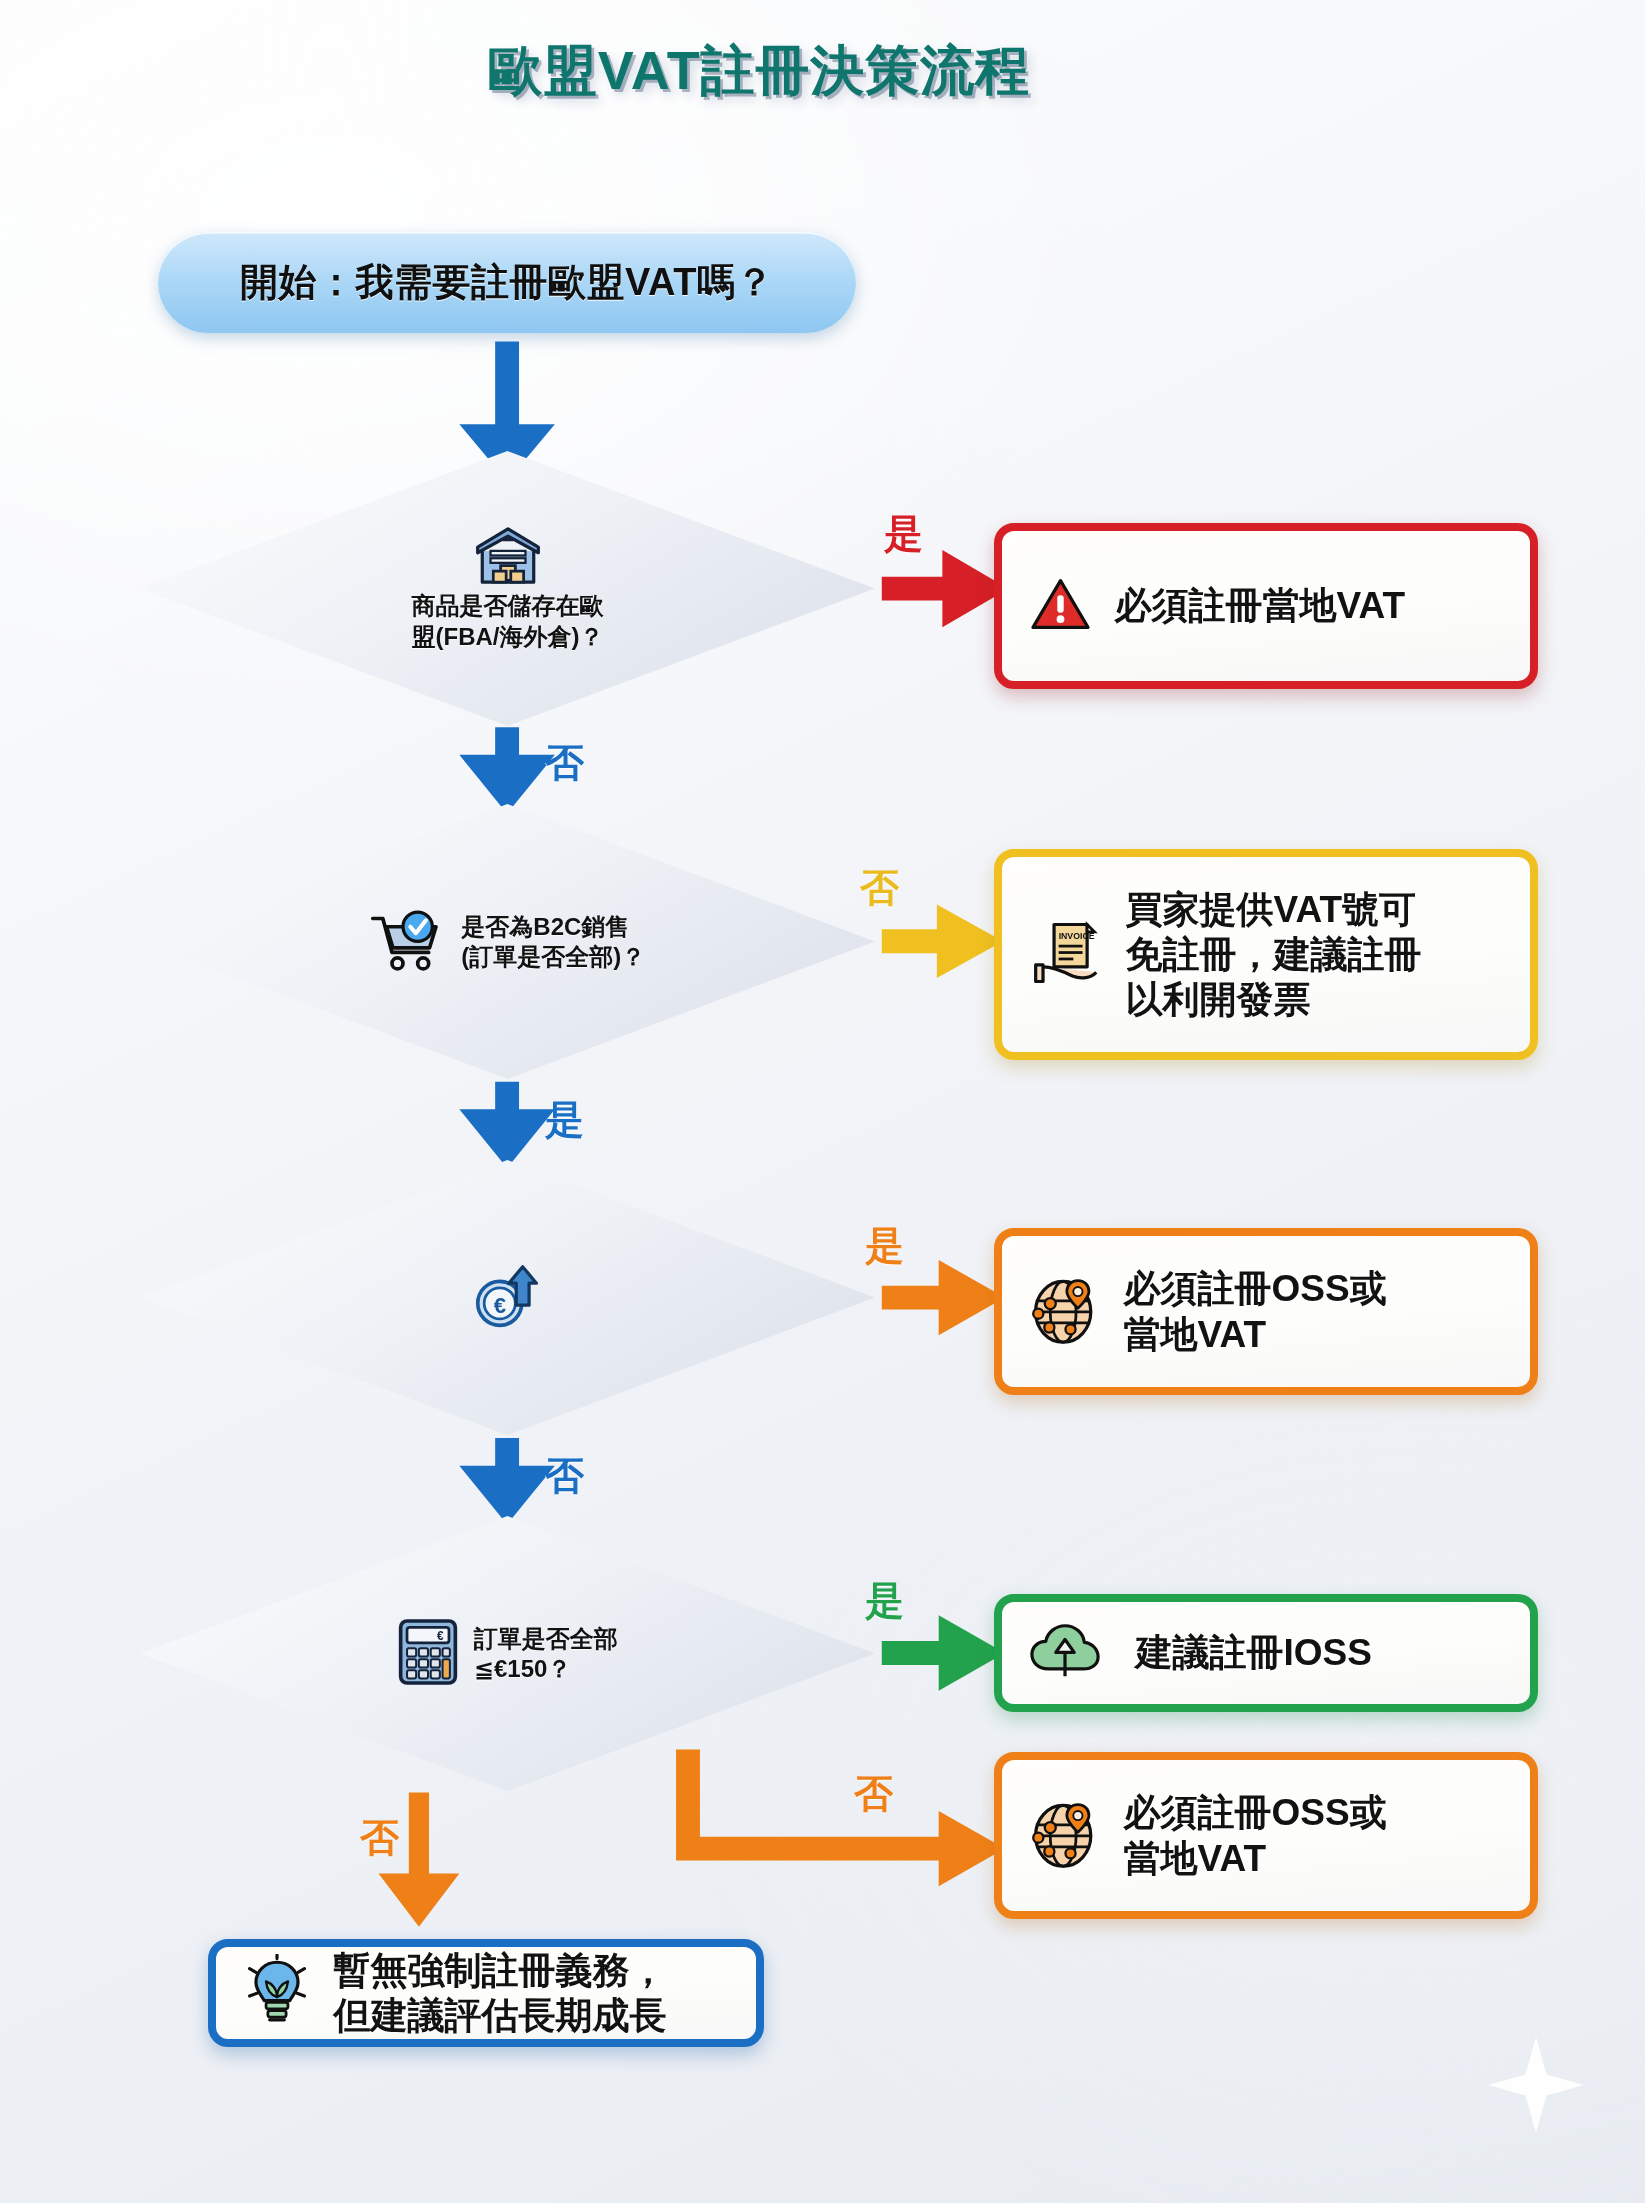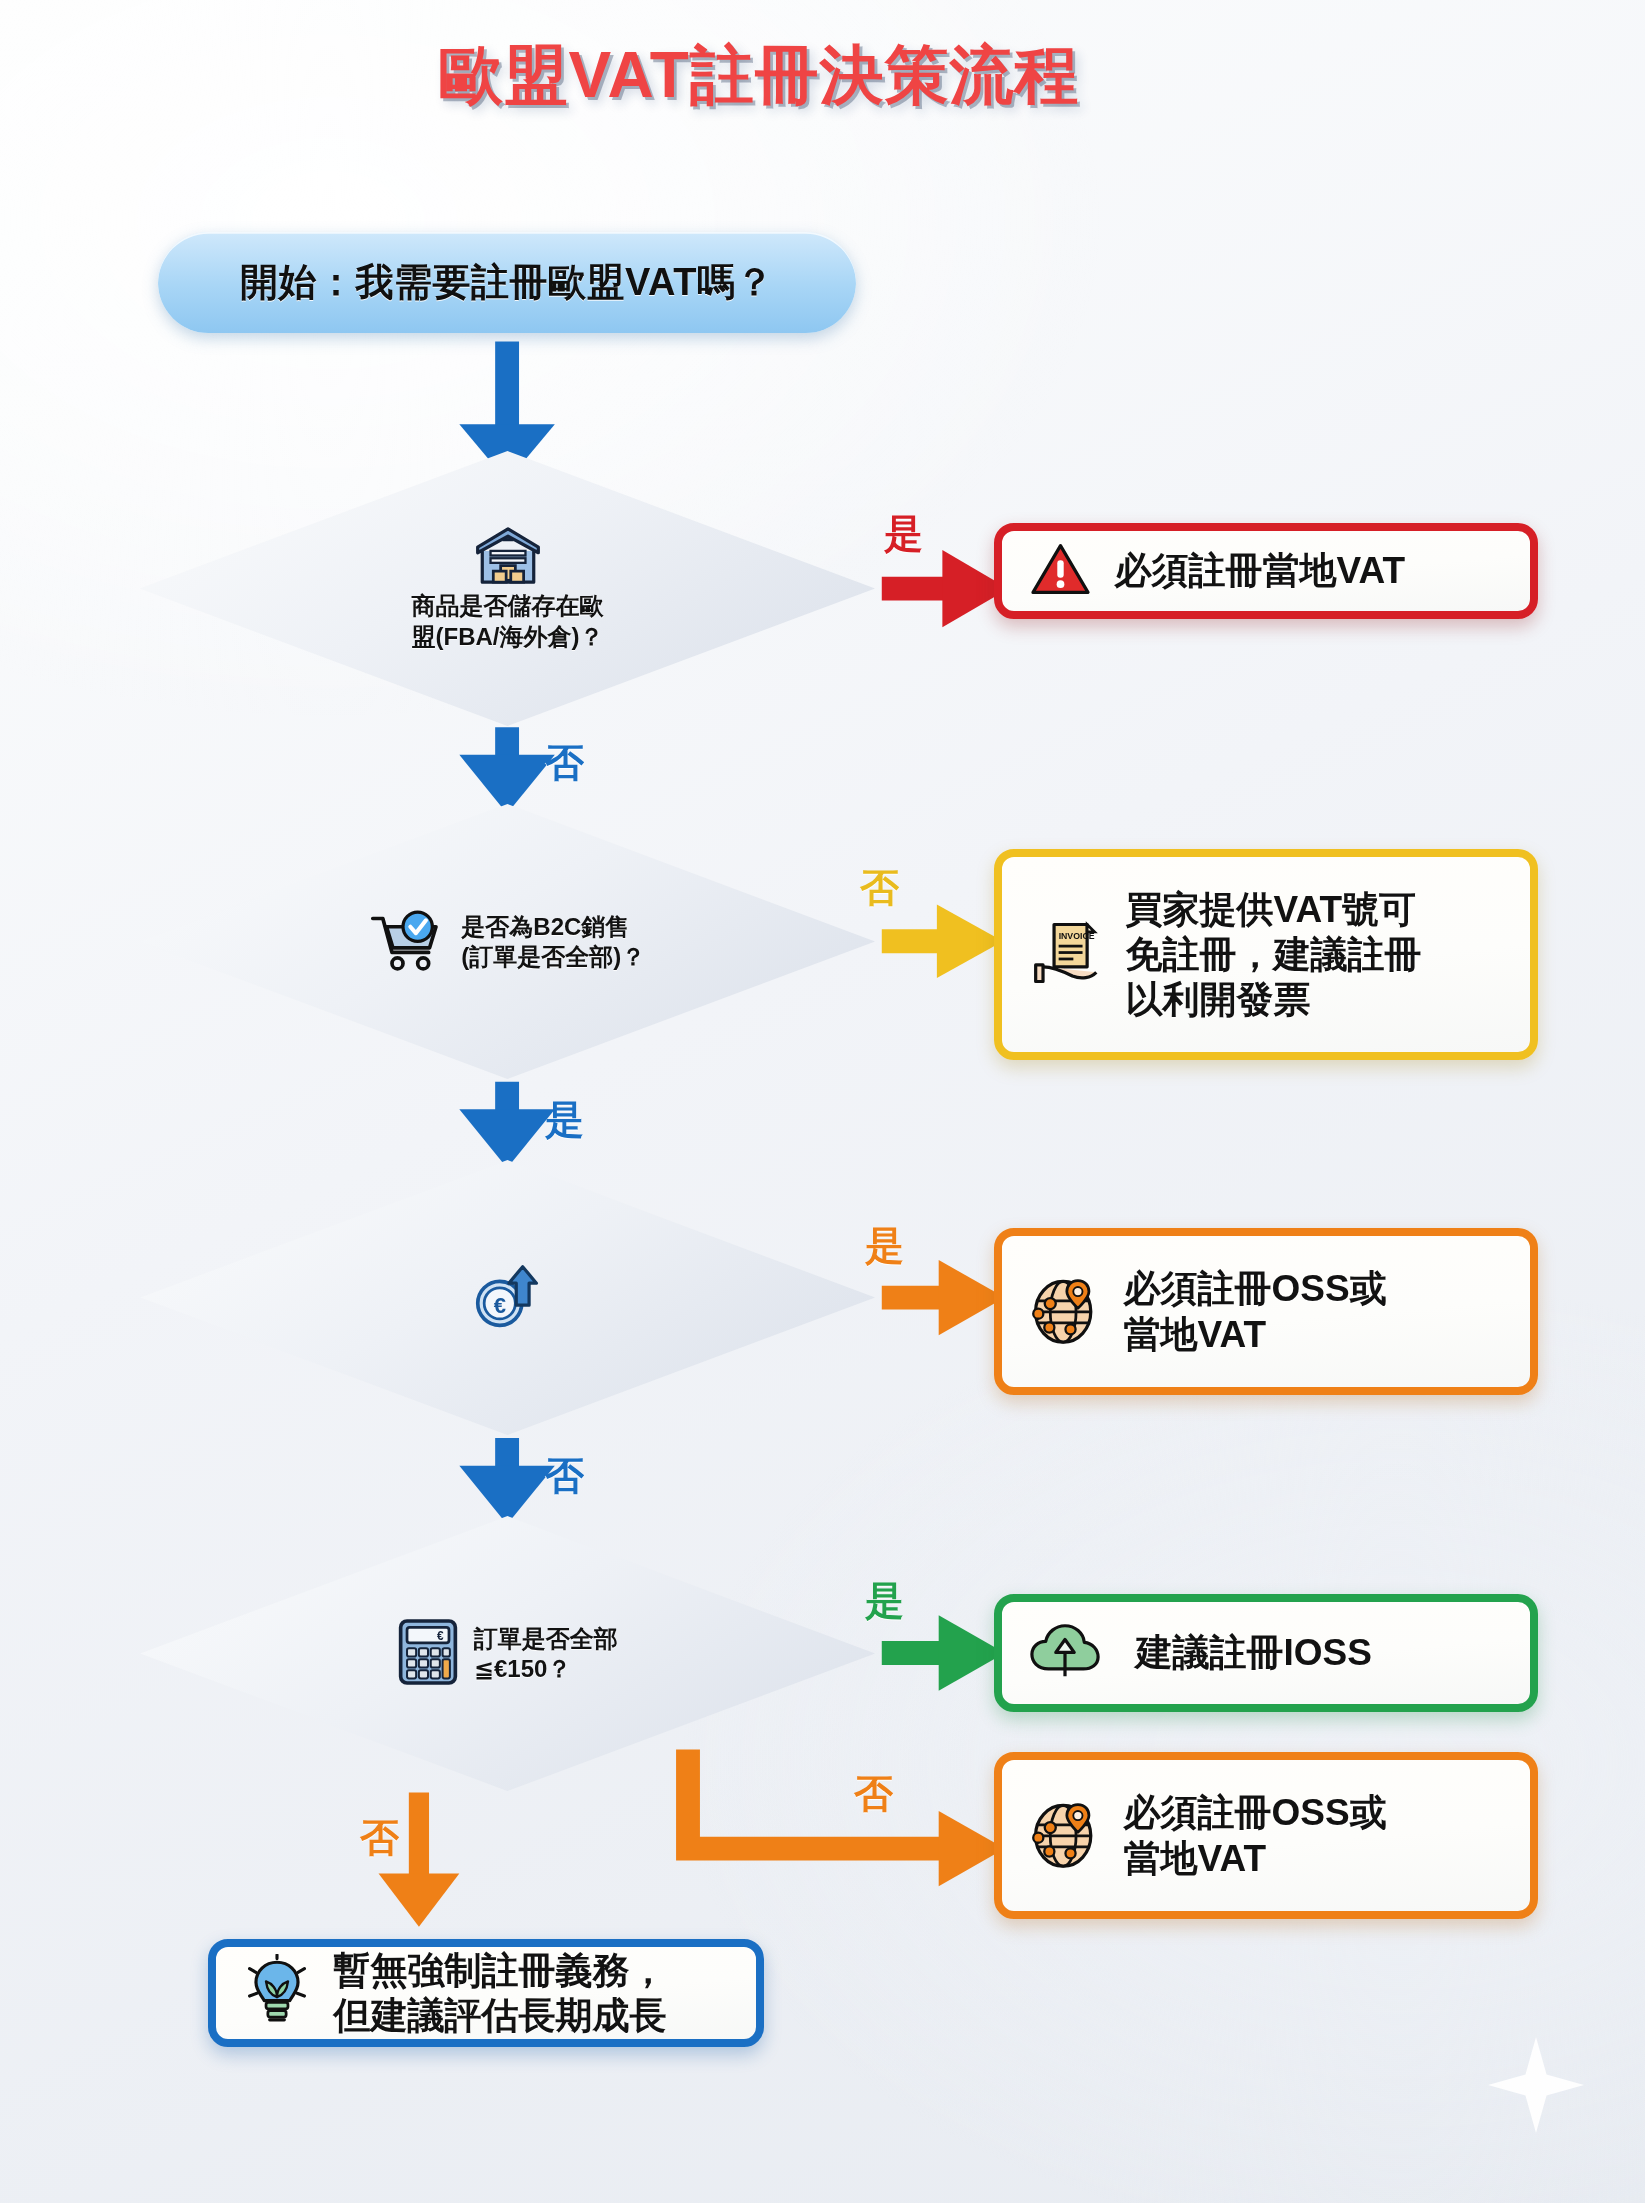--- a/index.html
+++ b/index.html
@@ -36,25 +36,25 @@
     filter: blur(0.4px);
   }
 
   
   .title {
     position: absolute;
     top: 42px;
     left: 0;
     width: 1518px;
     text-align: center;
-    font-size: 64px;
+    font-size: 54px;
     line-height: 1.05;
     font-weight: bold;
     letter-spacing: 0.9px;
-    color: #ef4444;
+    color: #0f766e;
     text-shadow: 2.8px 2.8px 0 rgba(9,32,68,.30), 5.5px 5.5px 11px rgba(20,56,110,.18);
   }
 
   
   .node-text {
     font-weight: bold;
     color: #121212;
     text-shadow: 0 0.9px 0 rgba(255,255,255,.85);
   }
 
@@ -260,21 +260,21 @@
           <rect x="29" y="44" width="16" height="16" fill="#f2cd8e" stroke="#15233a" stroke-width="3"></rect>
           <rect x="21" y="50" width="14" height="12" fill="#f2cd8e" stroke="#15233a" stroke-width="3"></rect>
           <rect x="40" y="50" width="14" height="12" fill="#f2cd8e" stroke="#15233a" stroke-width="3"></rect>
         </svg>
       </span>
       <span class="node-text">商品是否儲存在歐</span>
       <span class="node-text">盟(FBA/海外倉)？</span>
     </div>
   </div>
 
-  <div class="result r-red" style="left:994px; top:523px; width:544px; height:96px;">
+  <div class="result r-red" style="left:994px; top:523px; width:544px; height:166px;">
     <span class="d-icon">
       <svg width="61" height="55" viewBox="0 0 66 60">
         <path d="M33 4 L63 55 L3 55 Z" fill="#e02b2b" stroke="#101010" stroke-width="3.5" stroke-linejoin="round"></path>
         <rect x="29.5" y="20" width="7" height="19" rx="3.2" fill="#ffffff"></rect>
         <circle cx="33" cy="46" r="4.2" fill="#ffffff"></circle>
       </svg>
     </span>
     <span class="node-text">必須註冊當地VAT</span>
   </div>
 

